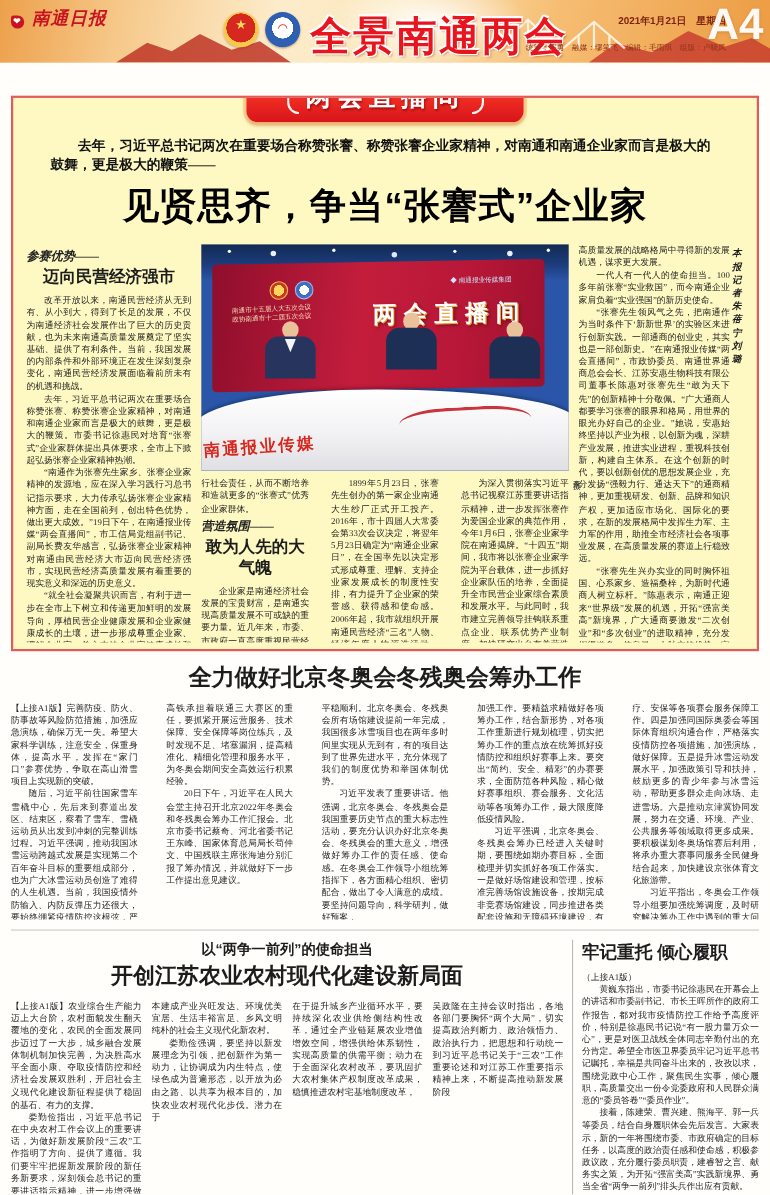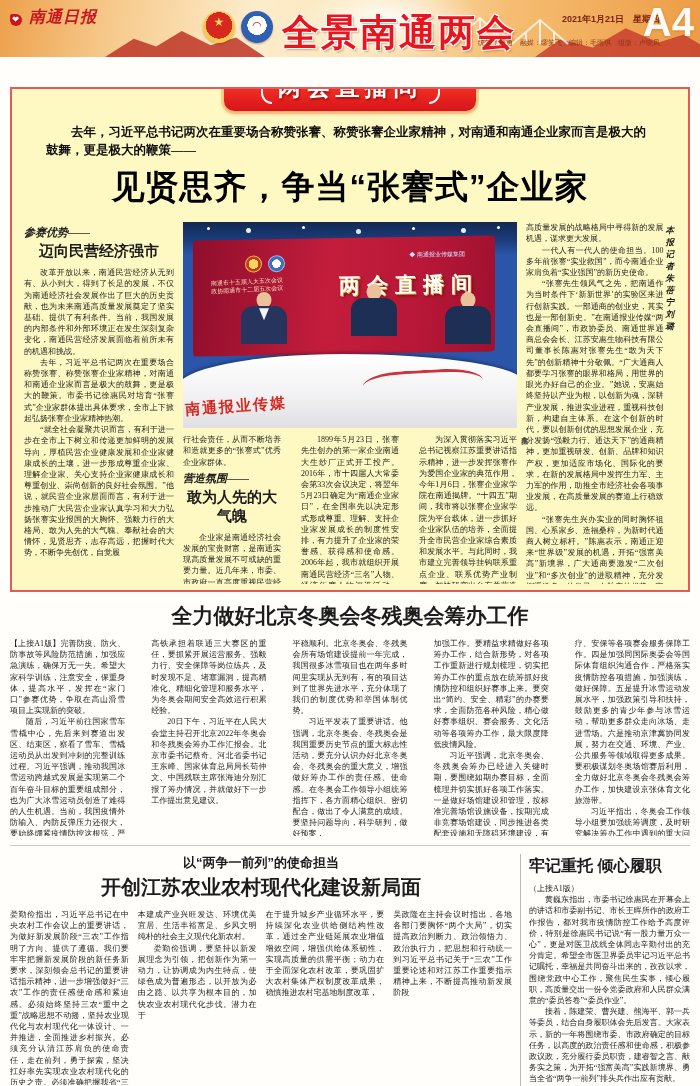--- a/index.html
+++ b/index.html
@@ -149,20 +149,21 @@
   <h1 class="main-headline">见贤思齐，争当“张謇式”企业家</h1>
 
   <div class="cols">
 
     <div class="col col-1">
       <div class="sec-label">参赛优势——</div>
       <div class="sec-title">迈向民营经济强市</div>
       <div>
           <p class="para">改革开放以来，南通民营经济从无到有、从小到大，得到了长足的发展，不仅为南通经济社会发展作出了巨大的历史贡献，也为未来南通高质量发展奠定了坚实基础、提供了有利条件。当前，我国发展的内部条件和外部环境正在发生深刻复杂变化，南通民营经济发展面临着前所未有的机遇和挑战。</p>
           <p class="para">去年，习近平总书记两次在重要场合称赞张謇、称赞张謇企业家精神，对南通和南通企业家而言是极大的鼓舞，更是极大的鞭策。市委书记徐惠民对培育“张謇式”企业家群体提出具体要求，全市上下掀起弘扬张謇企业家精神热潮。</p>
+          <p class="para">“南通作为张謇先生家乡、张謇企业家精神的发源地，应在深入学习践行习总书记指示要求，大力传承弘扬张謇企业家精神方面，走在全国前列，创出特色优势，做出更大成效。”19日下午，在南通报业传媒“两会直播间”，市工信局党组副书记、副局长费友华感言，弘扬张謇企业家精神对南通由民营经济大市迈向民营经济强市，实现民营经济高质量发展有着重要的现实意义和深远的历史意义。</p>
           <p class="para">“就全社会凝聚共识而言，有利于进一步在全市上下树立和传递更加鲜明的发展导向，厚植民营企业健康发展和企业家健康成长的土壤，进一步形成尊重企业家、理解企业家、关心支持企业家健康成长和尊重创业、崇尚创新的良好社会氛围。”他说，就民营企业家层面而言，有利于进一步推动广大民营企业家认真学习和大力弘扬张謇实业报国的大胸怀、强毅力行的大格局、敢为人先的大气魄、奉献社会的大情怀，见贤思齐，志存高远，把握时代大势，不断争先创优，自觉履</p>
         </div>
     </div>
 
     <div class="col-mid">
       <div class="photo-wrap">
         <div class="photo">
           <div class="lights"></div>
           <div class="backdrop">
             <div class="bd-emblems">
@@ -232,46 +233,47 @@
 </div>
 
 <div class="a2">
   <h2 class="a2-headline">全力做好北京冬奥会冬残奥会筹办工作</h2>
   <div class="a2-cols">
     <div class="col cont">
         <p class="para">【上接A1版】完善防疫、防火、防事故等风险防范措施，加强应急演练，确保万无一失。希望大家科学训练，注意安全，保重身体，提高水平，发挥在“家门口”参赛优势，争取在高山滑雪项目上实现新的突破。</p>
         <p class="para">随后，习近平前往国家雪车雪橇中心，先后来到赛道出发区、结束区，察看了雪车、雪橇运动员从出发到冲刺的完整训练过程。习近平强调，推动我国冰雪运动跨越式发展是实现第二个百年奋斗目标的重要组成部分，也为广大冰雪运动员创造了难得的人生机遇。当前，我国疫情外防输入、内防反弹压力还很大，要始终绷紧疫情防控这根弦，严格执行各项疫情防控措施，优化全过程闭环管理流程，确保安全。</p>
       </div>
     <div class="col cont">
-        <p class="para">高铁承担着联通三大赛区的重任，要抓紧开展运营服务、强毅力行、安全保障等岗位练兵，及时发现不足、堵塞漏洞，提高精准化、精细化管理和服务水平，为冬奥会期间安全高效运行积累经验。</p>
+        <p class="para">高铁承担着联通三大赛区的重任，要抓紧开展运营服务、技术保障、安全保障等岗位练兵，及时发现不足、堵塞漏洞，提高精准化、精细化管理和服务水平，为冬奥会期间安全高效运行积累经验。</p>
         <p class="para">20日下午，习近平在人民大会堂主持召开北京2022年冬奥会和冬残奥会筹办工作汇报会。北京市委书记蔡奇、河北省委书记王东峰、国家体育总局局长苟仲文、中国残联主席张海迪分别汇报了筹办情况，并就做好下一步工作提出意见建议。</p>
       </div>
     <div class="col cont">
         <p class="para">平稳顺利。北京冬奥会、冬残奥会所有场馆建设提前一年完成，我国很多冰雪项目也在两年多时间里实现从无到有，有的项目达到了世界先进水平，充分体现了我们的制度优势和举国体制优势。</p>
         <p class="para">习近平发表了重要讲话。他强调，北京冬奥会、冬残奥会是我国重要历史节点的重大标志性活动，要充分认识办好北京冬奥会、冬残奥会的重大意义，增强做好筹办工作的责任感、使命感。在冬奥会工作领导小组统筹指挥下，各方面精心组织、密切配合，做出了令人满意的成绩。要坚持问题导向，科学研判，做好预案，</p>
       </div>
     <div class="col cont">
         <p class="para">加强工作。要精益求精做好各项筹办工作，结合新形势，对各项工作重新进行规划梳理，切实把筹办工作的重点放在统筹抓好疫情防控和组织好赛事上来。要突出“简约、安全、精彩”的办赛要求，全面防范各种风险，精心做好赛事组织、赛会服务、文化活动等各项筹办工作，最大限度降低疫情风险。</p>
         <p class="para">习近平强调，北京冬奥会、冬残奥会筹办已经进入关键时期，要围绕如期办赛目标，全面梳理并切实抓好各项工作落实。一是做好场馆建设和管理，按标准完善场馆设施设备，按期完成非竞赛场馆建设，同步推进各类配套设施和无障碍环境建设，有针对性地增加各类场馆中必要的疫情检测、隔离、应急处置设施，做好场馆运行管理工作，抓好赛前各种测试活动。二是做好赛时运行工作，建立高效有力的赛时运行指挥体系，提升跨区域、跨领域的指挥调度和保障能力，确保赛时运行安全高效。三是做好赛会服务保障，按照“三个赛区、一个标准”的原则，全面做好住宿、餐饮、交通、医</p>
       </div>
     <div class="col cont">
-        <p class="para">疗、安保等各项赛会服务保障工作。四是加强同国际奥委会等国际体育组织沟通合作，严格落实疫情防控各项措施，加强演练，做好保障。五是提升冰雪运动发展水平，加强政策引导和扶持，鼓励更多的青少年参与冰雪运动，帮助更多群众走向冰场、走进雪场。六是推动京津冀协同发展，努力在交通、环境、产业、公共服务等领域取得更多成果。要积极谋划冬奥场馆赛后利用，全力做好北京冬奥会冬残奥会筹办工作，加快建设京张体育文化旅游带。</p>
+        <p class="para">疗、安保等各项赛会服务保障工作。四是加强同国际奥委会等国际体育组织沟通合作，严格落实疫情防控各项措施，加强演练，做好保障。五是提升冰雪运动发展水平，加强政策引导和扶持，鼓励更多的青少年参与冰雪运动，帮助更多群众走向冰场、走进雪场。六是推动京津冀协同发展，努力在交通、环境、产业、公共服务等领域取得更多成果。要积极谋划冬奥场馆赛后利用，将承办重大赛事同服务全民健身结合起来，加快建设京张体育文化旅游带。</p>
         <p class="para">习近平指出，冬奥会工作领导小组要加强统筹调度，及时研究解决筹办工作中遇到的重大问题。各成员单位要履行职责，高质量完成各项工作任务。各专项协调小组要主动担责，加强协调，设法解决好跨地区、跨部门、跨层级的重点难点问题。北京市、河北省要落实主办城市责任，按时优质完成各项任务。北京冬奥组委要更好履行职责，严格执行各项规章制度，严格预算管理，控制办奥成本，勤俭节约、杜绝腐败，让北京冬奥会、冬残奥会像冰雪一样纯洁干净。</p>
       </div>
   </div>
 </div>
 
 <hr class="section-divider">
 
 <div class="bottom">
   <div class="a3">
     <div class="a3-kicker">以“两争一前列”的使命担当</div>
     <h2 class="a3-headline">开创江苏农业农村现代化建设新局面</h2>
     <div class="a3-cols">
       <div class="col cont">
+          <p class="para">【上接A1版】农业综合生产能力迈上大台阶，农村面貌发生翻天覆地的变化，农民的全面发展同步迈过了一大步，城乡融合发展体制机制加快完善，为决胜高水平全面小康、夺取疫情防控和经济社会发展双胜利，开启社会主义现代化建设新征程提供了稳固的基石、有力的支撑。</p>
           <p class="para">娄勤俭指出，习近平总书记在中央农村工作会议上的重要讲话，为做好新发展阶段“三农”工作指明了方向、提供了遵循。我们要牢牢把握新发展阶段的新任务新要求，深刻领会总书记的重要讲话指示精神，进一步增强做好“三农”工作的责任感使命感和紧迫感。必须始终坚持三农“重中之重”战略思想不动摇，坚持农业现代化与农村现代化一体设计、一并推进，全面推进乡村振兴。必须充分认清江苏肩负的使命责任，走在前列，勇于探索，坚决扛好率先实现农业农村现代化的历史之责。必须准确把握我省“三农”发展新的阶段性特征，加强规律性把握，注重创造性落实，在扎实推进“四化同步”中缩小城乡差距，促进城乡融合发展，力争通过10年努力，基</p>
         </div>
       <div class="col cont">
           <p class="para">本建成产业兴旺发达、环境优美宜居、生活丰裕富足、乡风文明纯朴的社会主义现代化新农村。</p>
           <p class="para">娄勤俭强调，要坚持以新发展理念为引领，把创新作为第一动力，让协调成为内生特点，使绿色成为普遍形态，以开放为必由之路、以共享为根本目的，加快农业农村现代化步伐。潜力在于</p>
         </div>
       <div class="col cont">
           <p class="para">在于提升城乡产业循环水平，要持续深化农业供给侧结构性改革，通过全产业链延展农业增值增效空间，增强供给体系韧性，实现高质量的供需平衡；动力在于全面深化农村改革，要巩固扩大农村集体产权制度改革成果，稳慎推进农村宅基地制度改革，</p>
         </div>
       <div class="col cont">

